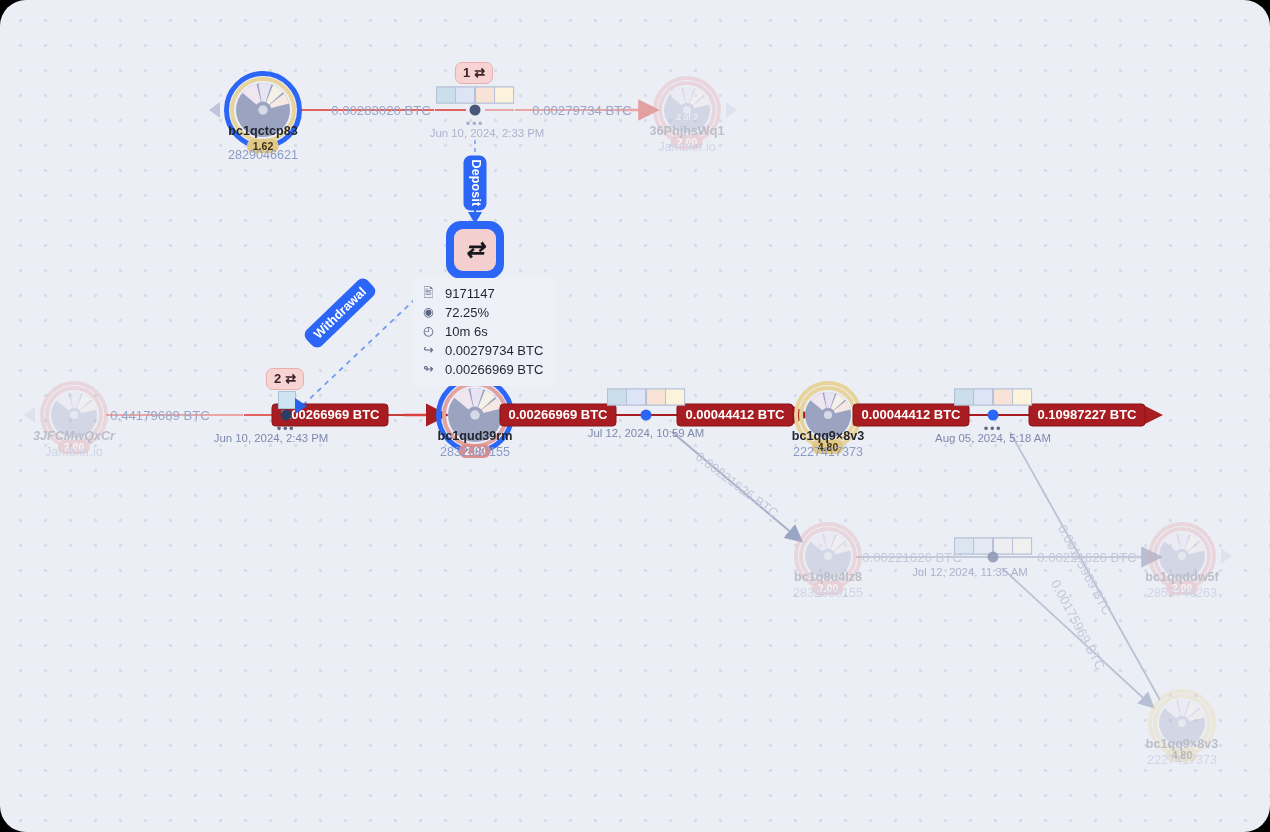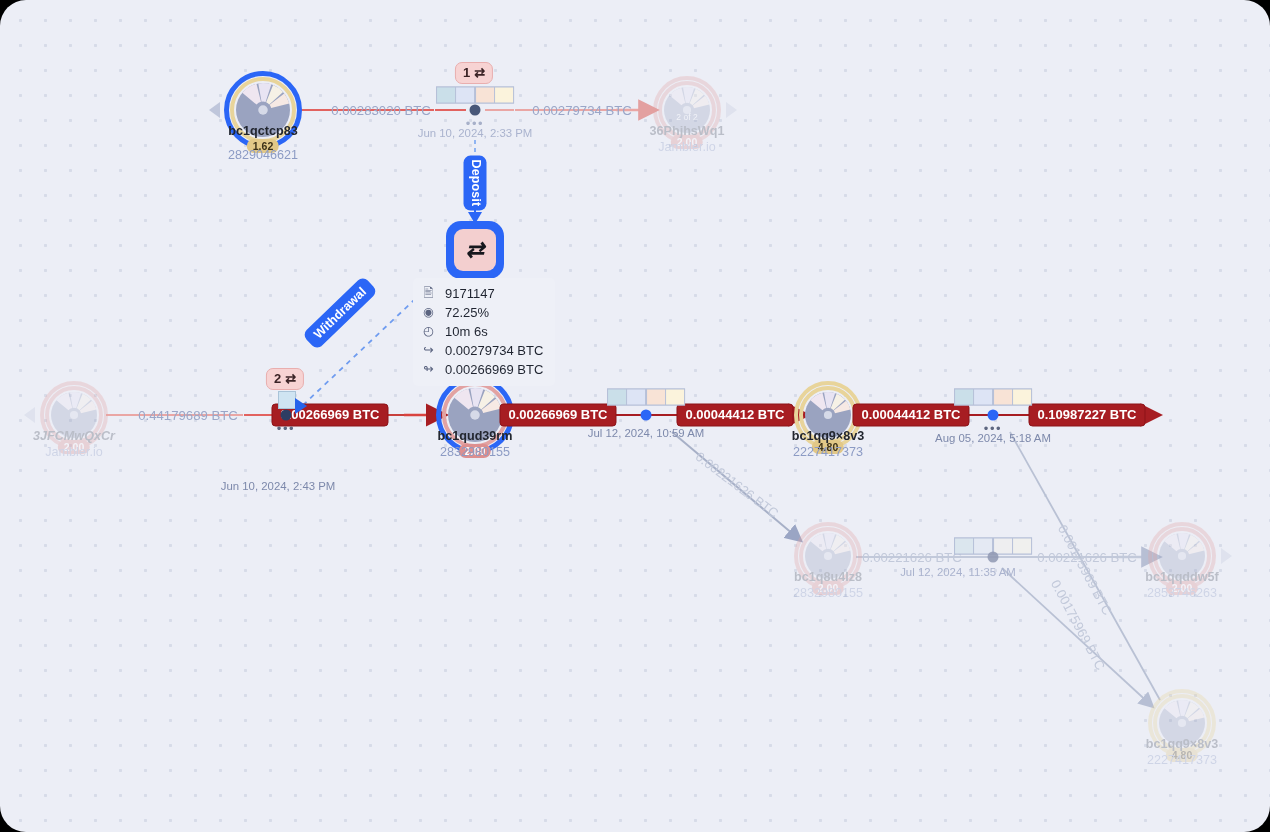--- a/index.html
+++ b/index.html
@@ -44,21 +44,21 @@
 
   
   .amt{position:absolute;transform:translate(-50%,-50%);white-space:nowrap;}
   .amt-dim{font-size:13.2px;color:#9aa6c8;}
   .amt-hot{font-size:13px;color:#fff;font-weight:700;background:#a71d22;
      border:1.5px solid #8c1419;border-radius:4px;padding:3px 8px 4px;
      line-height:14px;}
 
   .tstamp{position:absolute;transform:translate(-50%,0);white-space:nowrap;
      font-size:11.4px;color:#7d89ab;}
-  .tstamp.dim{color:#aab3ce;}
+  .tstamp.dim{color:#aab3ce;margin-left:12px;}
 
   .mixbadge{position:absolute;transform:translate(-50%,-50%);
      background:#f7d3d3;border:1.4px solid #e9aeae;border-radius:7px;
      padding:2px 7px 3px;font-size:13px;font-weight:700;color:#3b2326;
      line-height:15px;display:flex;gap:4px;align-items:center;}
   .mixbadge .shf{font-size:13px;font-weight:700;}
 
   .swatches{position:absolute;transform:translate(-50%,-50%);
      display:flex;border:1.3px solid #b6c0d8;background:#b6c0d8;gap:1.3px;}
   .swatches i{display:block;width:18px;height:15px;}
@@ -292,33 +292,33 @@
           <div class="bbadge" style="background: rgb(226, 200, 135); color: rgb(60, 49, 24);">4.80</div>
         </div>
         <div class="nlabel nl1" style="top: 48px;">bc1qq9×8v3</div>
         <div class="nlabel nl2" style="top: 63px;">2227417373</div>
       </div>
     </div>
 
   <div class="lay" id="label-layer">
       <div class="amt amt-dim" style="left: 381px; top: 110px;">0.00283020 BTC</div>
       <div class="amt amt-dim" style="left: 582px; top: 110px;">0.00279734 BTC</div>
-      <div class="amt amt-dim" style="left: 188px; top: 415px;">0.44179689 BTC</div>
+      <div class="amt amt-dim" style="left: 160px; top: 415px;">0.44179689 BTC</div>
       <div class="amt amt-hot" style="left: 330px; top: 415px;">0.00266969 BTC</div>
       <div class="amt amt-hot" style="left: 558px; top: 415px;">0.00266969 BTC</div>
       <div class="amt amt-hot" style="left: 735px; top: 415px;">0.00044412 BTC</div>
       <div class="amt amt-hot" style="left: 911px; top: 415px;">0.00044412 BTC</div>
       <div class="amt amt-hot" style="left: 1087px; top: 415px;">0.10987227 BTC</div>
       <div class="amt amt-dim" style="left: 737px; top: 485px; transform: translate(-50%, -50%) rotate(37deg); color: rgb(194, 201, 218);">0.00221626 BTC</div>
       <div class="amt amt-dim" style="left: 912px; top: 557px; color: rgb(194, 201, 218);">0.00221626 BTC</div>
       <div class="amt amt-dim" style="left: 1087px; top: 557px; color: rgb(194, 201, 218);">0.00221626 BTC</div>
       <div class="amt amt-dim" style="left: 1085px; top: 570px; transform: translate(-50%, -50%) rotate(62deg); color: rgb(194, 201, 218);">0.00175969 BTC</div>
       <div class="amt amt-dim" style="left: 1078px; top: 625px; transform: translate(-50%, -50%) rotate(62deg); color: rgb(194, 201, 218);">0.00175969 BTC</div>
       <div class="tstamp dim" style="left: 475px; top: 127px;">Jun 10, 2024, 2:33 PM</div>
-      <div class="tstamp" style="left: 278px; top: 432px; margin-top: 48px;">Jun 10, 2024, 2:43 PM</div>
+      <div class="tstamp" style="left: 271px; top: 432px;">Jun 10, 2024, 2:43 PM</div>
       <div class="tstamp" style="left: 646px; top: 427px;">Jul 12, 2024, 10:59 AM</div>
       <div class="tstamp" style="left: 993px; top: 432px;">Aug 05, 2024, 5:18 AM</div>
       <div class="tstamp dim" style="left: 958px; top: 566px;">Jul 12, 2024, 11:35 AM</div>
       <div class="mixbadge" style="left: 474px; top: 73px;">
         <span>1</span>
         <span class="shf">⇄</span>
       </div>
       <div class="mixbadge" style="left: 285px; top: 379px;">
         <span>2</span>
         <span class="shf">⇄</span>

